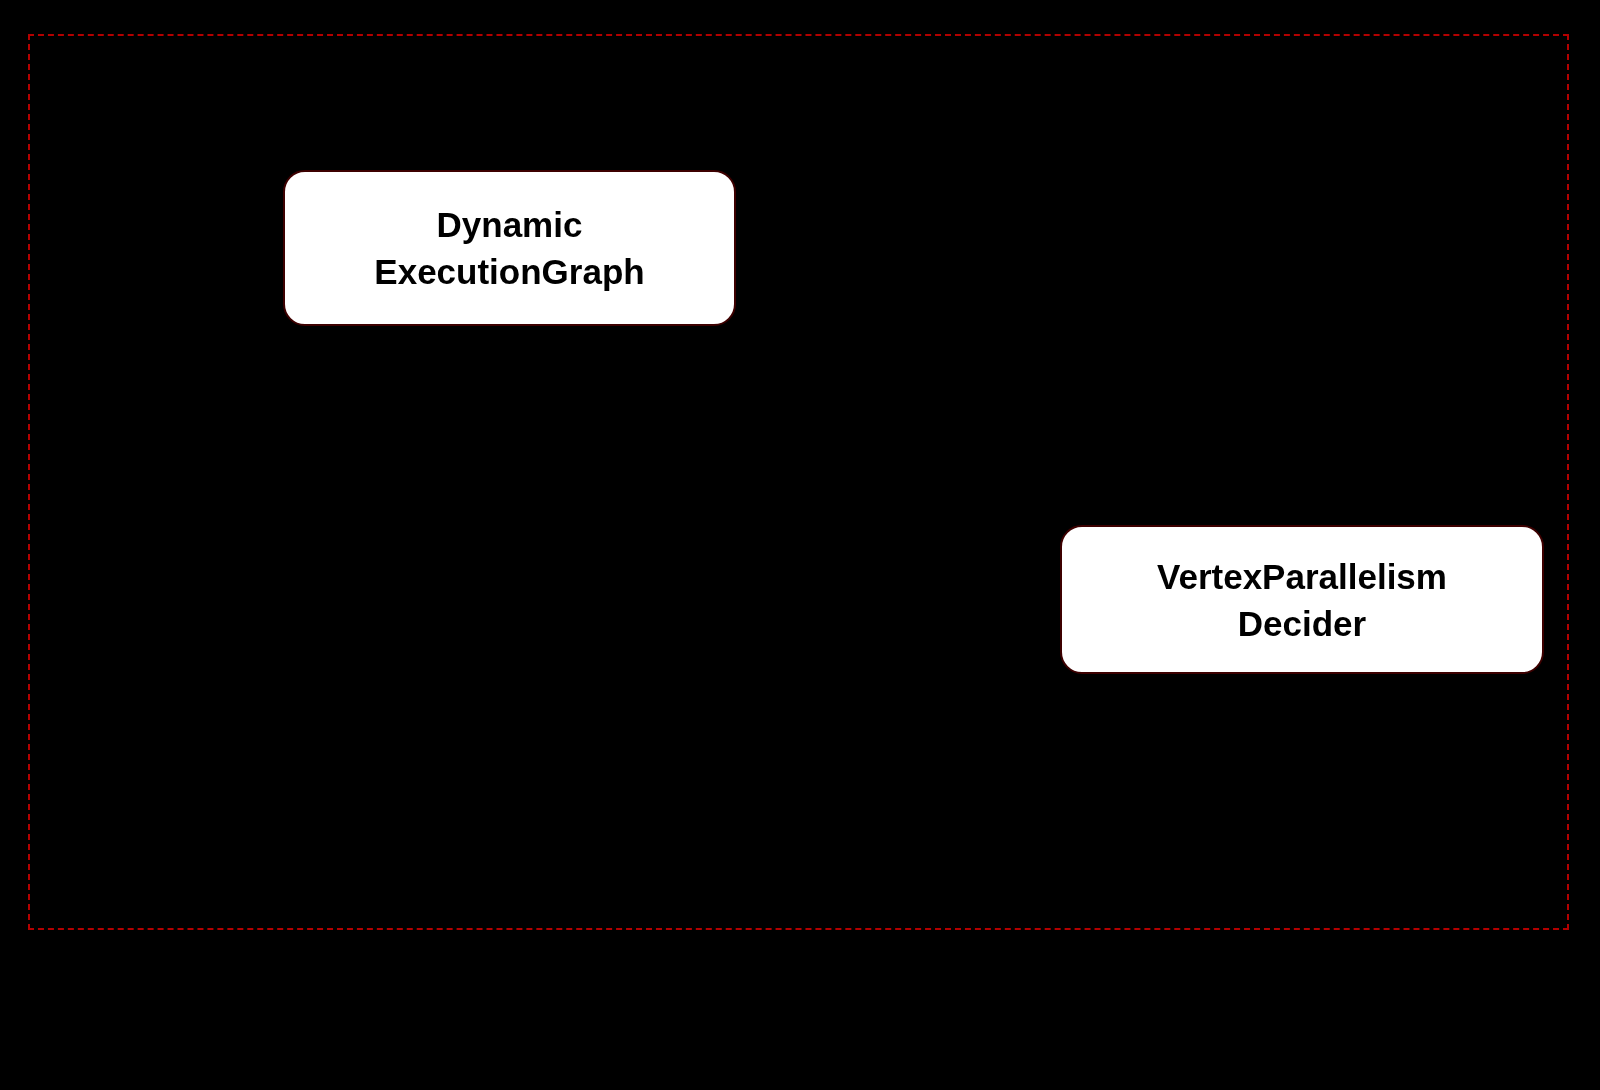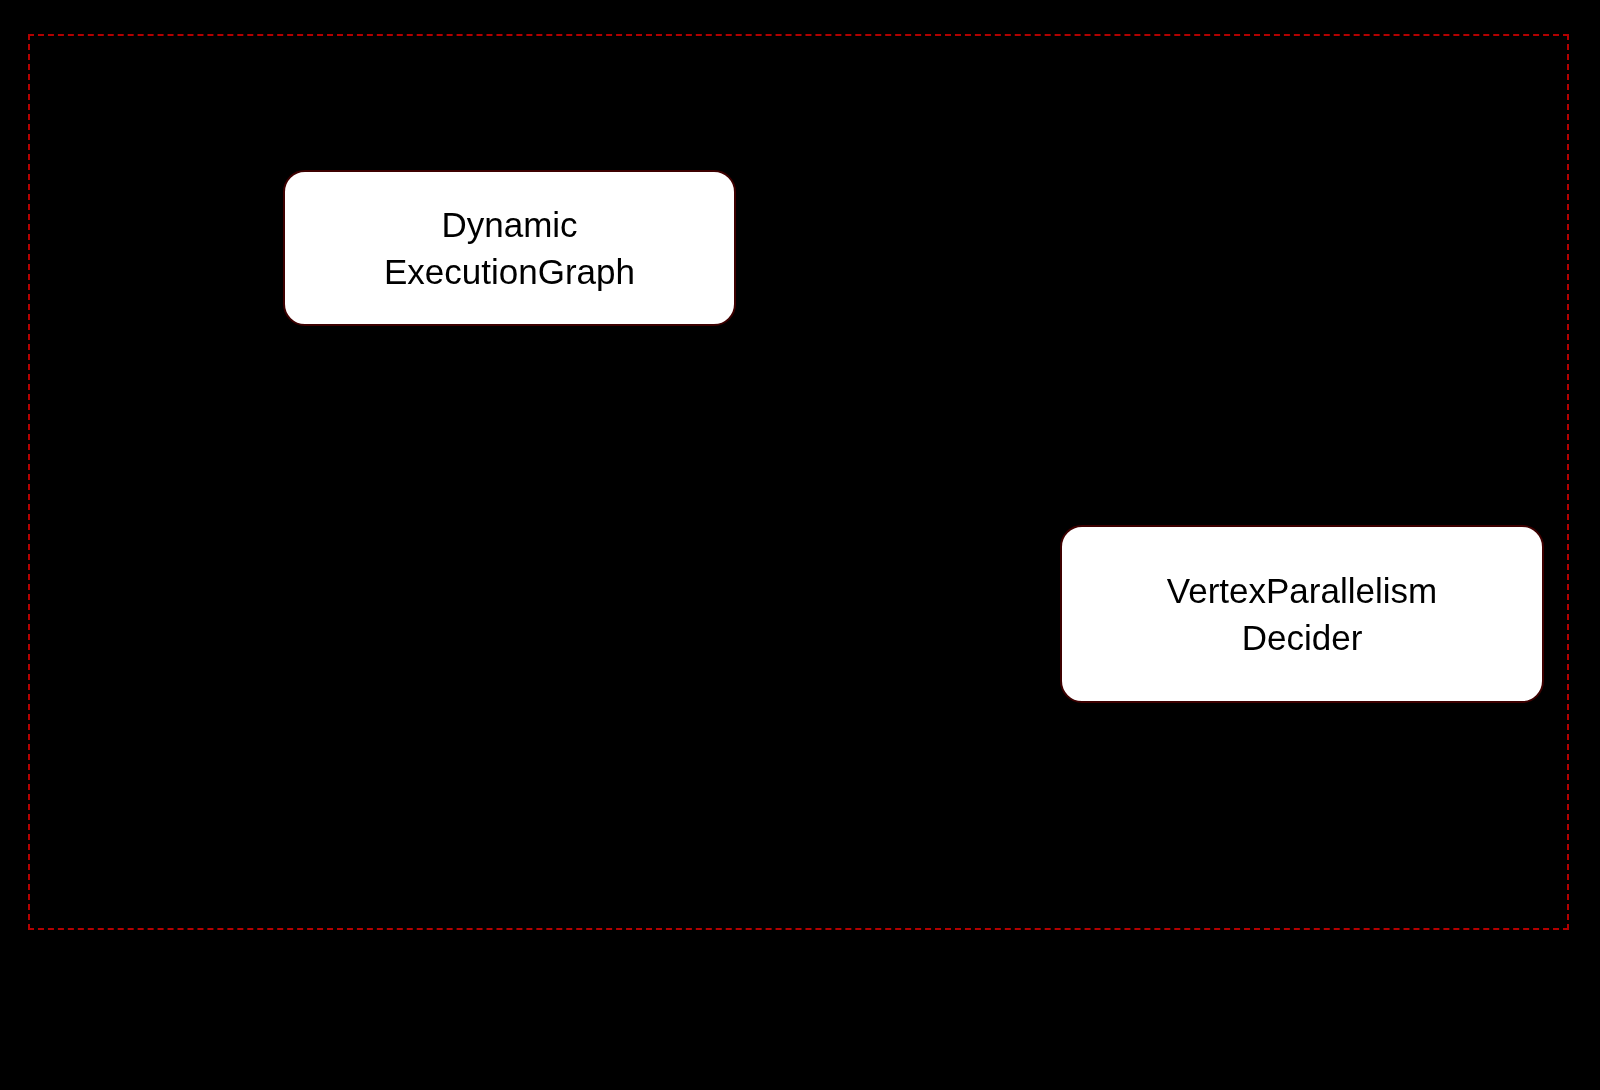--- a/index.html
+++ b/index.html
@@ -44,21 +44,21 @@
     align-items: center;
     justify-content: center;
     text-align: center;
   }
 
   .node-label {
     color: #000000;
     font-family: "Liberation Sans", sans-serif;
     font-size: 35px;
     line-height: 47px;
-    font-weight: 400;
+    font-weight: 700;
     letter-spacing: 0px;
     white-space: pre-line;
     padding: 0 14px;
   }
 
   
   #node-dynamic-execution-graph {
     left: 283px;
     top: 170px;
     width: 453px;
@@ -69,21 +69,21 @@
     left: 291px;
     top: 524px;
     width: 453px;
     height: 150px;
   }
 
   #node-vertex-parallelism-decider {
     left: 1060px;
     top: 525px;
     width: 484px;
-    height: 178px;
+    height: 149px;
   }
 </style>
 </head>
 <body>
 
 <div id="canvas">
 
   <div class="group-frame"></div>
 
   <div class="node" id="node-dynamic-execution-graph">

